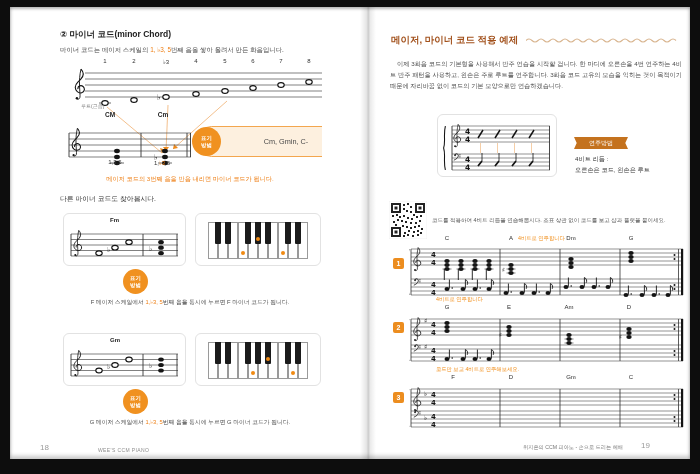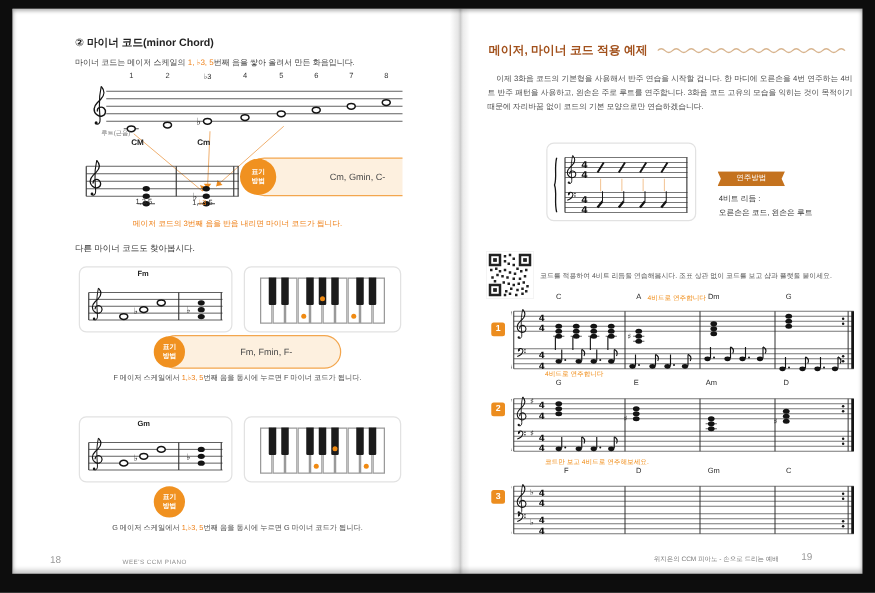--- a/index.html
+++ b/index.html
@@ -233,23 +233,20 @@
             <div class="bk" style="left:17px"></div>
             <div class="bk" style="left:37px"></div>
             <div class="bk" style="left:47px"></div>
             <div class="bk" style="left:57px"></div>
             <div class="bk" style="left:77px"></div>
             <div class="bk" style="left:87px"></div>
           <div class="dot" style="left:33px;top:29px"></div>
           <div class="dot" style="left:48px;top:15px"></div>
           <div class="dot" style="left:73px;top:29px"></div>
         </div>
-      </div>
-      <div class="abs pill lp-pill-f">
-        <span class="pill-text nowrap">Fm, Fmin, F-</span>
       </div>
       <div class="abs badge-circle lp-badge-f">
         <div>표기</div>
         <div>방법</div>
       </div>
       <div class="abs lp-cap-f nowrap"><span>F 메이저 스케일에서 </span><span class="accent">1,♭3, 5</span><span>번째 음을 동시에 누르면 F 마이너 코드가 됩니다.</span></div>
 
       <div class="abs card lp-cardA2">
         <span class="card-chord">Gm</span>
         <svg class="card-staff" width="112" height="40">

